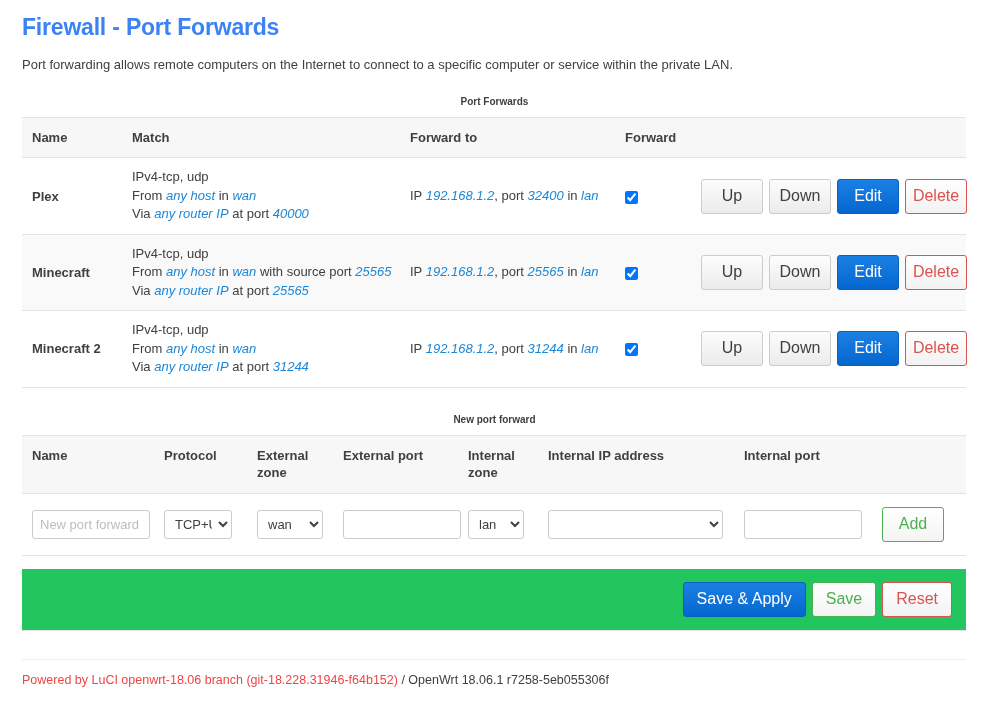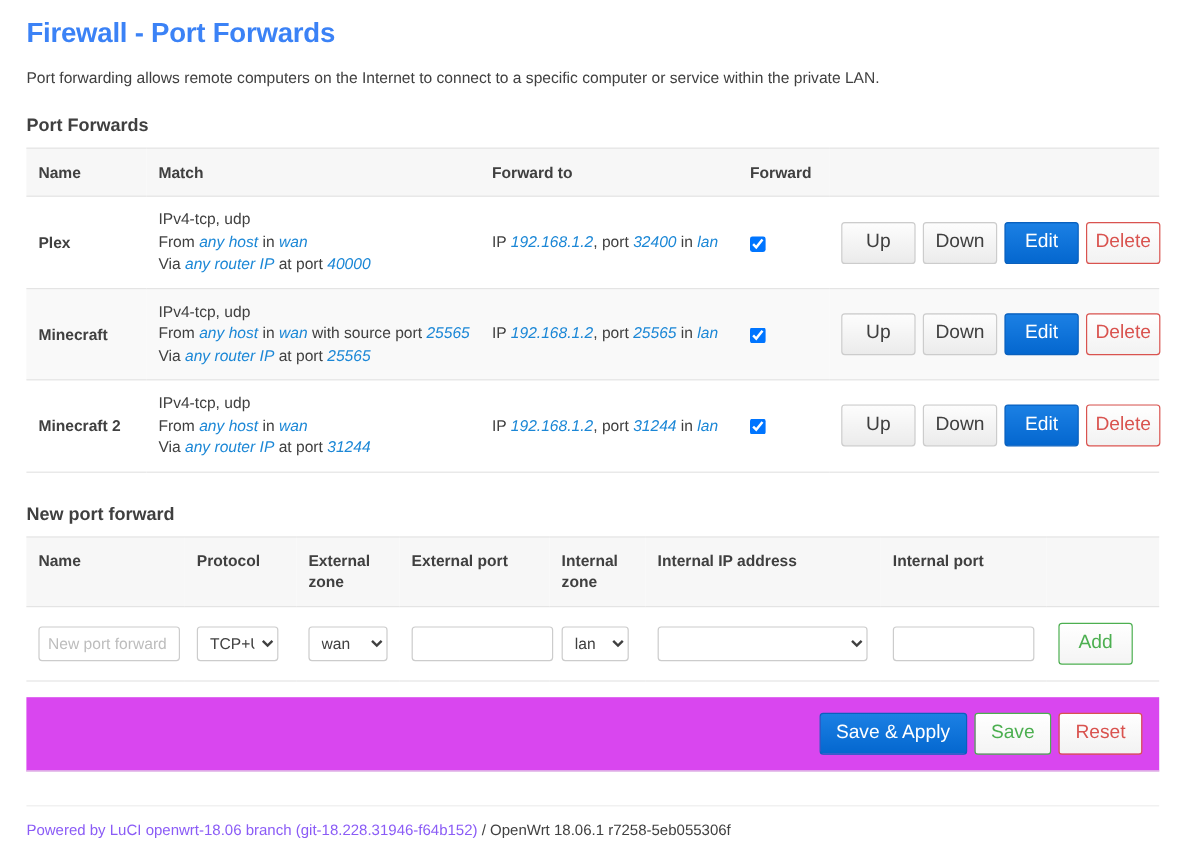--- a/index.html
+++ b/index.html
@@ -27,24 +27,25 @@
     margin: 0 0 7px 0;
     letter-spacing: -0.2px;
   }
   .page-desc {
     font-size: 13px;
     color: #404040;
     margin: 16px 0 22px 0;
     line-height: 1.3;
   }
   h2.section-title {
-    font-size: 15px;
+    font-size: 10px;
     font-weight: bold;
     color: #404040;
     margin: 0 0 10px 0;
+    text-align: center;
   }
 
   
   .cbi-table {
     width: 944px;
     border-collapse: collapse;
     table-layout: fixed;
   }
   .cbi-table .hdr-row { background: #f7f7f7; }
   .cbi-table th {
@@ -190,39 +191,39 @@
   .w-ezone { width: 66px; }
   .w-eport { width: 118px; }
   .w-izone { width: 56px; }
   .w-iip   { width: 175px; }
   .w-iport { width: 118px; }
 
   
   .actionbar {
     width: 944px;
     box-sizing: border-box;
-    background: #d946ef;
+    background: #22c55e;
     border-bottom: 1px solid #e4e4e4;
     padding: 13px 14px;
     text-align: right;
     margin-top: 13px;
   }
   .actionbar .btn { min-width: 0; padding-left: 13px; padding-right: 13px; }
 
   
   .footer {
     margin-top: 28px;
     padding-top: 13px;
     border-top: 1px solid #eeeeee;
     width: 944px;
     font-size: 12.5px;
     color: #404040;
   }
   .footer a {
-    color: #8b5cf6;
+    color: #ef4444;
     text-decoration: none;
     margin-top: 34px;
   }
 </style>
 </head>
 <body>
 
 <div class="page">
 
   <h1 class="page-title">Firewall - Port Forwards</h1>

